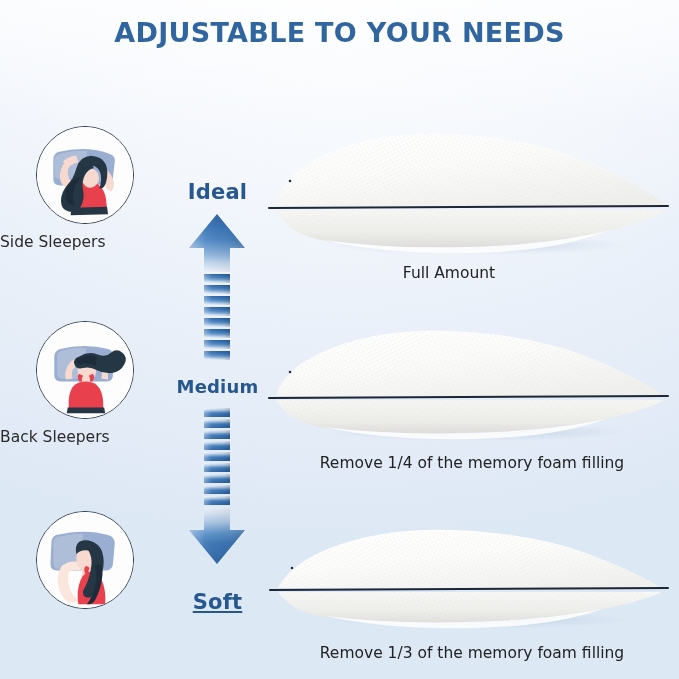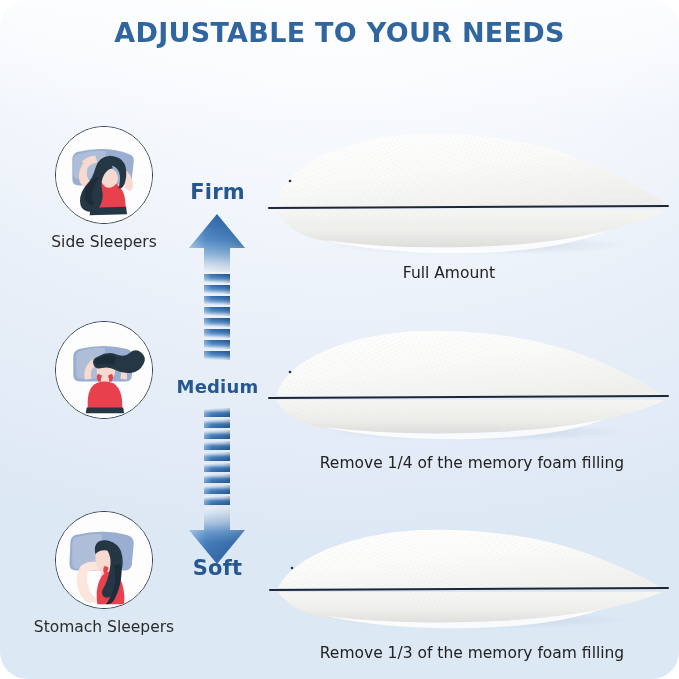--- a/index.html
+++ b/index.html
@@ -14,21 +14,20 @@
     background: #ffffff;
   }
 
   #page {
     position: relative;
     width: 679px;
     height: 679px;
     overflow: hidden;
     background:
       radial-gradient(ellipse 120% 80% at 50% 0%, #fbfcfe 0%, #f2f6fc 38%, #e7eef8 70%, #dde8f5 100%);
-    border-radius: 27px;
   }
   #page::after{
     content:"";
     position:absolute; inset:0;
     background: linear-gradient(180deg, rgba(255,255,255,0.75) 0%, rgba(255,255,255,0.15) 18%, rgba(255,255,255,0) 34%);
     pointer-events:none;
   }
 
   
   .header {
@@ -59,22 +58,21 @@
   .sleepers {
     position: absolute;
     left: 0;
     top: 126px;
     width: 170px;
     z-index: 5;
   }
   .sleeper {
     position: absolute;
     width: 170px;
-    text-align: center;
-    padding-left: 19px;
+    text-align: left;
   }
   .sleeper.s0 { top: 0px; }
   .sleeper.s1 { top: 195px; }
   .sleeper.s2 { top: 385px; }
 
   .circle {
     position: relative;
     width: 98px;
     height: 98px;
     margin: 0 auto;
@@ -108,21 +106,21 @@
     width: 115px;
     text-align: center;
     font-family: "DejaVu Sans", sans-serif;
     font-weight: bold;
     font-size: 21px;
     color: #27578f;
     letter-spacing: 0.2px;
   }
   .scale-label.firm   { top: 0px; }
   .scale-label.medium { top: 196px; font-size: 18px; }
-  .scale-label.soft   { top: 376px; }
+  .scale-label.soft   { top: 410px; text-decoration: underline; }
 
   .arrow-up   { position: absolute; left: 25px; top: 32px;  width: 64px; height: 152px; }
   .arrow-down { position: absolute; left: 25px; top: 226px; width: 64px; height: 160px; }
   .arrow-up svg, .arrow-down svg { display:block; width:100%; height:100%; }
 
   
   .pillows { position: absolute; left: 0; top: 0; width: 565px; height: 679px; z-index: 4; }
   .pillow-block { position: absolute; width: 420px; left: 262px; }
   .pillow-block.p0 { top: 132px; }
   .pillow-block.p1 { top: 322px; }
@@ -202,20 +200,21 @@
 
           <path d="M46 58 l10 0 l0 8 l-10 0 z" fill="#f7d9cf"></path>
 
           <path d="M51 62 q10 0 14 7 q4 7 4 16 l0 7 l-36 0 l0 -8 q0 -10 4 -16 q4 -6 14 -6 z" fill="#e8414d"></path>
           <path d="M44 62 q-3 -5 0 -8 l4 2 q-2 3 -1 6 z" fill="#e8414d"></path>
           <path d="M58 62 q3 -5 0 -8 l-4 2 q2 3 1 6 z" fill="#e8414d"></path>
 
           <path d="M32 89 l38 0 l1 6 l-40 0 z" fill="#253745"></path>
         </svg>
       </div>
+      <div class="sleeper-label">Back Sleepers</div>
     </div>
 
     <div class="sleeper s2">
       <div class="circle">
         <svg viewBox="0 0 100 100" xmlns="http://www.w3.org/2000/svg" aria-hidden="true">
           <rect x="0" y="0" width="100" height="100" fill="#fdfdfd"></rect>
 
           <path d="M20 24 q30 -7 54 0 q7 2 7 9 l-2 22 q-1 6 -8 6 l-50 0 q-7 0 -7 -7 l1 -22 q0 -6 5 -8 z" fill="#9aaed2"></path>
           <path d="M22 26 q14 -4 26 -3 l-2 36 l-24 0 q-5 0 -5 -6 l0 -20 q0 -6 5 -7 z" fill="#aebed9"></path>
 
@@ -227,27 +226,26 @@
           <path d="M48 56 q6 2 10 0 l2 10 l-14 2 z" fill="#f7d9cf"></path>
 
           <path d="M56 62 q10 3 13 13 q3 10 2 21 l-28 0 q-2 -14 2 -24 q3 -9 11 -10 z" fill="#e8414d"></path>
           <path d="M50 64 q-2 -5 1 -8 l4 2 q-2 3 -1 6 z" fill="#e8414d"></path>
 
           <path d="M50 30 q14 0 18 12 q3 10 0 20 q-3 13 -8 22 q-3 6 -8 5 q-5 -1 -4 -7 q6 -10 8 -22 q2 -10 -1 -17 q-3 -8 -11 -8 q3 -5 6 -5 z" fill="#253745"></path>
           <path d="M44 31 q10 -4 17 3 q6 6 5 15 q-5 -8 -13 -9 q-8 -1 -12 4 q-2 -9 3 -13 z" fill="#253745"></path>
           <path d="M60 56 q4 11 0 24 q-3 10 -8 16 q6 1 9 -5 q6 -12 7 -24 q1 -8 -2 -13 z" fill="#1d2c38"></path>
         </svg>
       </div>
-      <div class="sleeper-label">Stomach Sleepers</div>
     </div>
   </div>
 
   <div class="scale">
 
-    <div class="scale-label firm">Firm</div>
+    <div class="scale-label firm">Ideal</div>
 
     <div class="arrow-up">
       <svg viewBox="0 0 64 152" xmlns="http://www.w3.org/2000/svg" aria-hidden="true">
         <defs>
           <linearGradient id="gUp" x1="0" y1="0" x2="0" y2="1">
             <stop offset="0%" stop-color="#2c63a4"></stop>
             <stop offset="20%" stop-color="#3670b2"></stop>
             <stop offset="45%" stop-color="#4c86c3"></stop>
             <stop offset="68%" stop-color="#85aed8"></stop>
             <stop offset="85%" stop-color="#c2d6ec"></stop>

